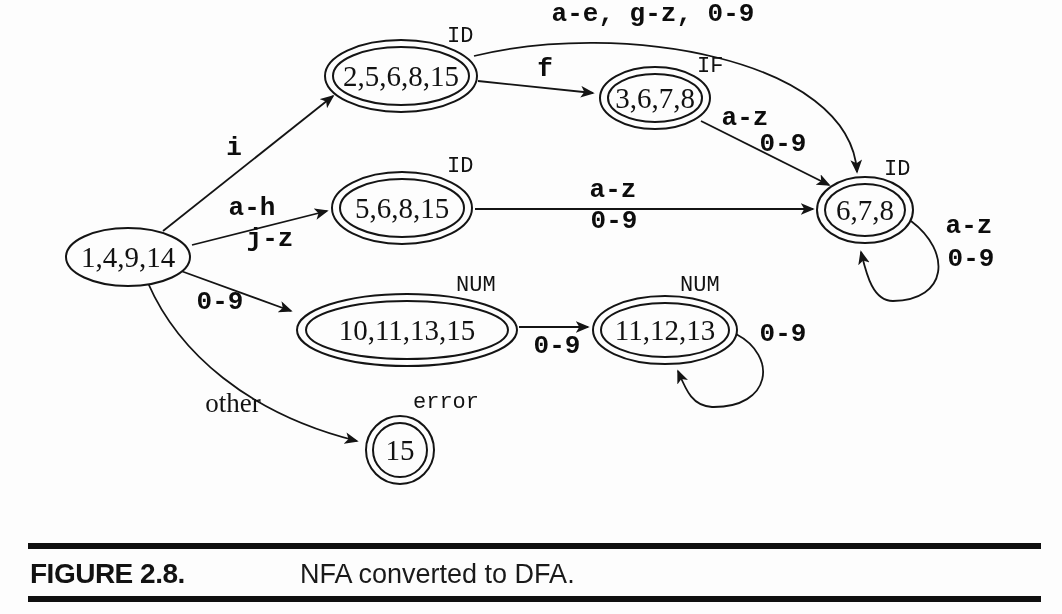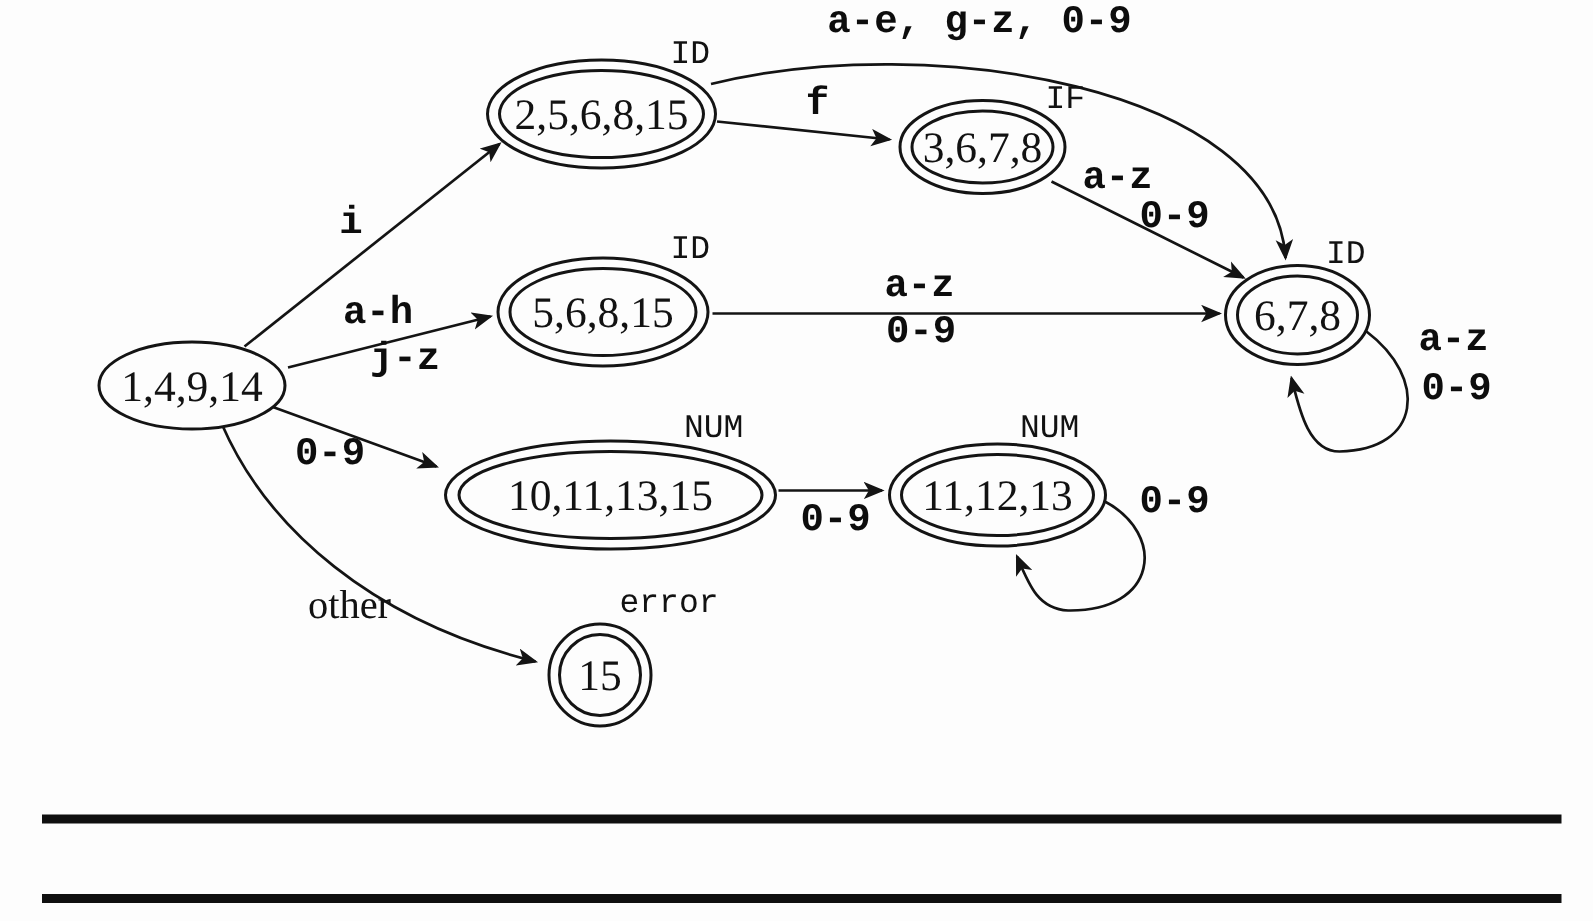--- a/index.html
+++ b/index.html
@@ -115,15 +115,17 @@
 
     <g>
       <circle cx="400" cy="450" r="34"></circle>
       <circle cx="400" cy="450" r="27"></circle>
       <text class="state-label" x="400" y="460">15</text>
       <text class="tag" x="413" y="408">error</text>
     </g>
   </svg>
 
   <div class="caption-rule rule-top"></div>
+  <span class="fig-label">FIGURE 2.8.</span>
+  <span class="fig-caption">NFA converted to DFA.</span>
   <div class="caption-rule rule-bottom"></div>
 
 </div>
 
 </body></html>

